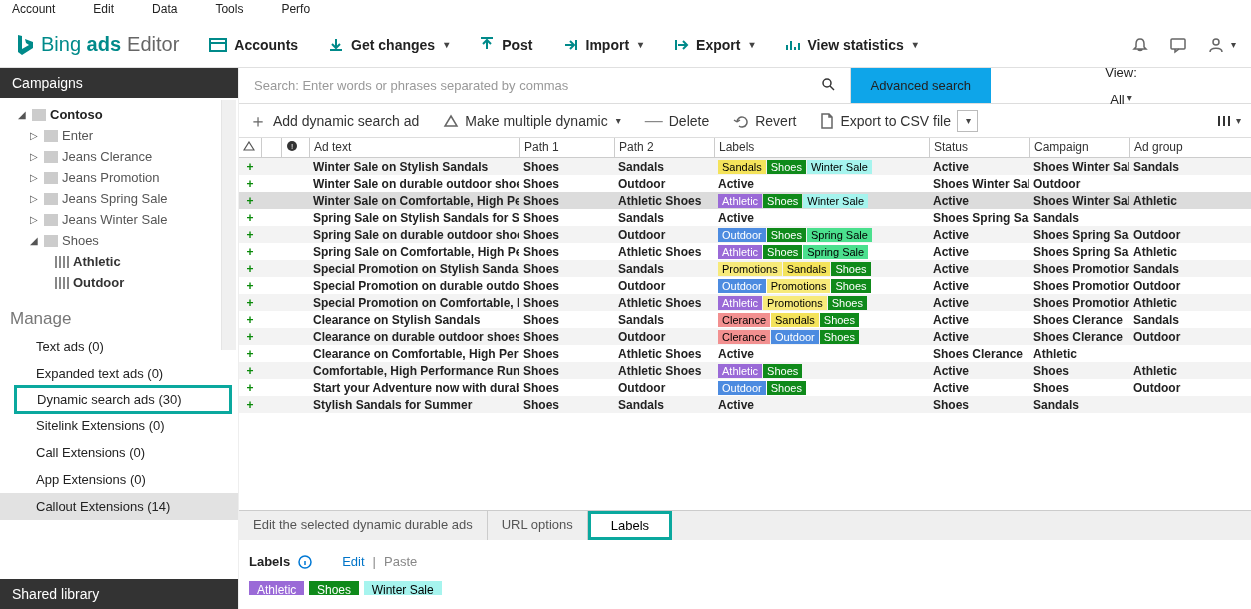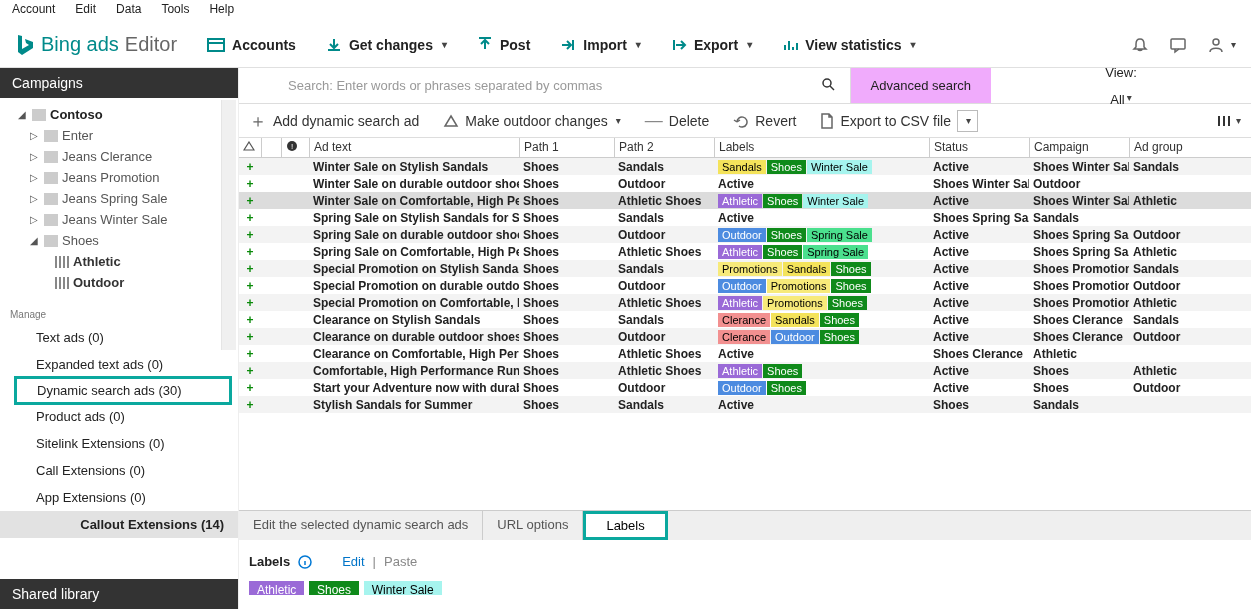--- a/index.html
+++ b/index.html
@@ -1,18 +1,18 @@
 <!DOCTYPE html>
 <html><head>
 <meta charset="utf-8">
 <style>
 * { box-sizing: border-box; margin: 0; padding: 0; font-family: "Segoe UI", Arial, sans-serif; }
 body { width: 1251px; height: 609px; background: #fff; overflow: hidden; font-size: 13px; color: #222; }
 
-.menubar { height: 22px; display: flex; gap: 20px; padding: 2px 12px; font-size: 12px; }
+.menubar { height: 22px; display: flex; gap: 38px; padding: 2px 12px; font-size: 12px; }
 .menubar span { cursor: default; }
 
 .toolbar { height: 46px; display: flex; align-items: center; border-bottom: 1px solid #e0e0e0; padding: 0 15px; }
 .brand { display: flex; align-items: center; font-size: 20px; color: #008A8A; font-weight: 400; }
 .brand svg { margin-right: 6px; }
 .brand .light { color: #666; font-weight: 300; margin-left: 6px; }
 .tbitem { display: flex; align-items: center; gap: 7px; margin-left: 30px; font-size: 14px; font-weight: 600; cursor: default; position: relative; }
 .tbitem svg { flex-shrink: 0; }
 .chev { font-size: 10px; margin-left: 2px; color: #444; }
 .tb-right { margin-left: auto; display: flex; gap: 20px; align-items: center; color: #888; }
@@ -23,32 +23,32 @@
 .sidebar { width: 239px; background: #fff; border-right: 1px solid #eee; display: flex; flex-direction: column; position: relative; }
 .side-head { background: #333; color: #fff; padding: 7px 12px; font-size: 14px; }
 .tree { padding: 6px 0; font-size: 13px; }
 .tree-item { display: flex; align-items: center; padding: 3px 8px 3px 18px; gap: 4px; cursor: default; }
 .tree-item.sub1 { padding-left: 30px; color: #555; }
 .tree-item.sub2 { padding-left: 55px; color: #333; }
 .tree-item.sub2 .fname { font-weight: 600; }
 .tree-item .t-icon { width: 14px; height: 12px; background: #ccc; display: inline-block; }
 .tree-item .caret { width: 10px; font-size: 10px; color: #555; }
 .tree-item .fname { font-weight: 700; }
-.manage-head { color: #777; padding: 10px 10px 4px; font-size: 10px; }
+.manage-head { color: #777; padding: 10px 10px 4px; font-size: 17px; }
 .manage-item { padding: 6px 14px 6px 36px; font-size: 13px; cursor: default; }
 .manage-item.selected { border: 3px solid #0aa89e; margin: -2px 6px -2px 14px; padding: 4px 10px 4px 20px; font-weight: 400; }
-.manage-item.bold-dark { font-weight:700; background:#e2e2e2;text-align:right; }
+.manage-item.bold-dark { font-weight:400; background:#e2e2e2; }
 .scrollhint { position: absolute; right: 2px; top: 32px; width: 15px; height: 250px; background: linear-gradient(#f0f0f0,#f0f0f0); border-left:1px solid #e5e5e5; }
 
 .content { flex: 1; display: flex; flex-direction: column; }
 
 .searchbar { height: 36px; display: flex; align-items: center; border-bottom: 1px solid #ddd; }
-.search-in { flex: 1; display: flex; align-items: center; padding: 0 15px; color: #999; font-size: 13px; margin-left: 34px; }
+.search-in { flex: 1; display: flex; align-items: center; padding: 0 15px; color: #999; font-size: 13px; }
 .search-in .mag { margin-left: auto; color: #333; }
-.advsearch { padding: 0 20px; height: 100%; display: flex; align-items: center; background: #f0abfc; border-left: 1px solid #ddd; }
+.advsearch { padding: 0 20px; height: 100%; display: flex; align-items: center; background: #0ea5e9; border-left: 1px solid #ddd; }
 .viewsel { display: flex; align-items: center; gap: 12px; padding: 0 14px; min-width: 260px; flex-direction: column; }
 .viewsel .drop { flex:1; display:flex; justify-content:space-between; }
 
 .actionbar { height: 34px; display: flex; align-items: center; padding: 0 10px; gap: 24px; border-bottom: 1px solid #ddd; font-size: 14px; }
 .actionbar .ab { display: flex; align-items: center; gap: 6px; color: #333; }
 .actionbar .ab svg { stroke:#666; }
 .actionbar .ab .chev{font-size:10px;}
 .actionbar .splitbtn { border:1px solid #bbb; padding:0 6px; height:22px; display:flex; align-items:center; margin-left:-18px;}
 .actionbar .barspacer { flex:1; }
 .barsicon { display:flex; align-items:center; gap:2px; }
@@ -75,29 +75,29 @@
 .detail .chips { margin-top: 10px; }
 </style>
 </head>
 <body>
 
 <div class="menubar" id="menubar">
     <span>Account</span>
     <span>Edit</span>
     <span>Data</span>
     <span>Tools</span>
-    <span>Help</span>
+    <span>Perfo</span>
   </div>
 
 <div class="toolbar">
   <div class="brand">
     <svg width="20" height="24" viewBox="0 0 20 24">
         <path d="M3 2 L7 3 L7 16 L14 12 L11 10 L10 6 L18 9 L18 15 L7 22 L3 19 Z" fill="#008A8A"></path>
       </svg>
-    <span>Bing</span>&nbsp;<span style="font-weight:400;">ads</span>
+    <span>Bing</span>&nbsp;<span style="font-weight:700;">ads</span>
     <span class="light">Editor</span>
   </div>
   <div class="tbitem">
     <svg width="18" height="14">
         <rect x="1" y="1" width="16" height="12" fill="none" stroke="#008A8A" stroke-width="2"></rect>
         <line x1="1" y1="5" x2="17" y2="5" stroke="#008A8A" stroke-width="2"></line>
       </svg>
     <span>Accounts</span>
   </div>
   <div class="tbitem">
@@ -203,21 +203,20 @@
             <span class="t-icon" style="background:repeating-linear-gradient(90deg,#888,#888 2px,#fff 2px,#fff 4px);"></span>
             <span class="fname">Outdoor</span>
           </div>
         </div>
     </div>
     <div class="manage-head">Manage</div>
     <div id="manageitems">
         <div class="manage-item">Text ads (0)</div>
         <div class="manage-item">Expanded text ads (0)</div>
         <div class="manage-item selected">Dynamic search ads (30)</div>
-        <div class="manage-item">Product ads (0)</div>
         <div class="manage-item">Sitelink Extensions (0)</div>
         <div class="manage-item">Call Extensions (0)</div>
         <div class="manage-item">App Extensions (0)</div>
         <div class="manage-item bold-dark">Callout Extensions (14)</div>
       </div>
     <div style="flex:1"></div>
     <div class="side-head">Shared library</div>
   </div>
 
   <div class="content">
@@ -243,21 +242,21 @@
 
     <div class="actionbar">
       <div class="ab">
           <span style="font-size:18px;color:#666;">＋</span>
           <span>Add dynamic search ad</span>
         </div>
       <div class="ab">
         <svg width="16" height="14" fill="none" stroke="#666" stroke-width="1.5">
             <path d="M8 2 L14 12 L2 12 Z"></path>
           </svg>
-        <span>Make outdoor changes</span>
+        <span>Make multiple dynamic</span>
           <span class="chev">▾</span>
         </div>
       <div class="ab">
           <span style="font-size:18px;color:#888;">—</span>
           <span>Delete</span>
         </div>
       <div class="ab">
         <svg width="16" height="14" fill="none" stroke="#666" stroke-width="1.5">
             <path d="M4 8 A5 5 0 1 1 6 12 M4 8 L1 6 M4 8 L7 6"></path>
           </svg>
@@ -473,21 +472,21 @@
     <div><b>Shoes</b></div>
     <div><b>Sandals</b></div>
     <div><b>Active</b></div>
     <div><b>Shoes</b></div>
     <div><b>Sandals</b></div>
   </div>
         </div>
     </div>
 
     <div class="tabsrow">
-      <div class="etab">Edit the selected dynamic search ads</div>
+      <div class="etab">Edit the selected dynamic durable ads</div>
       <div class="etab">URL options</div>
       <div class="etab active">Labels</div>
     </div>
 
     <div class="detail">
       <div class="lblrow">
         <b>Labels</b>
         <svg width="14" height="14" fill="none" stroke="#0078d4" stroke-width="1.5">
             <circle cx="7" cy="7" r="6"></circle>
             <path d="M7 4 L7 4 M7 6 L7 10"></path>

